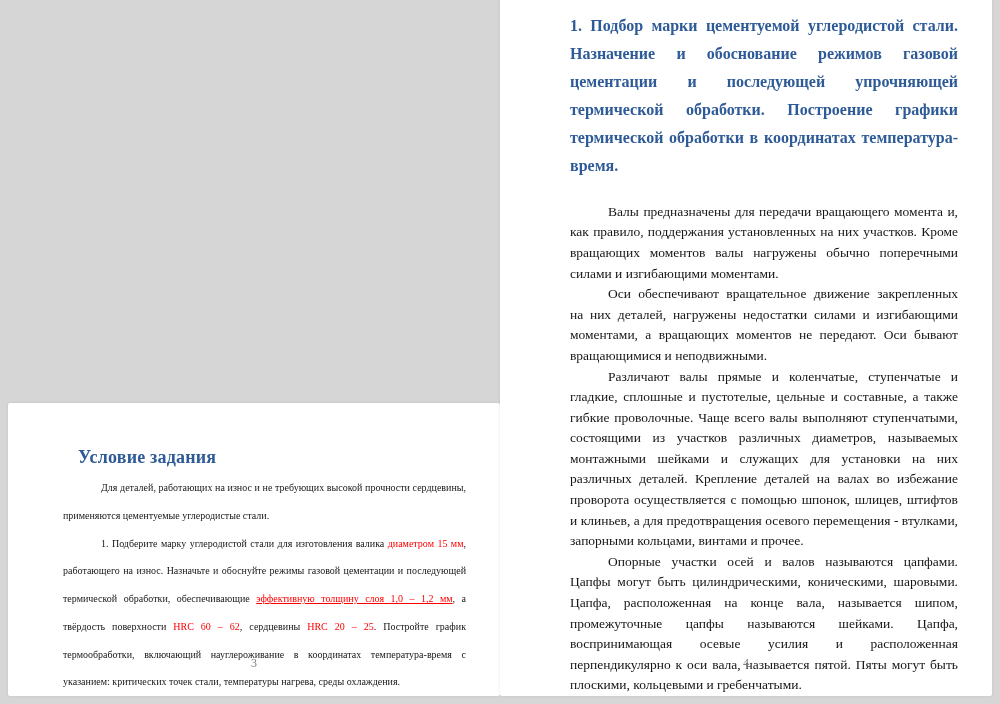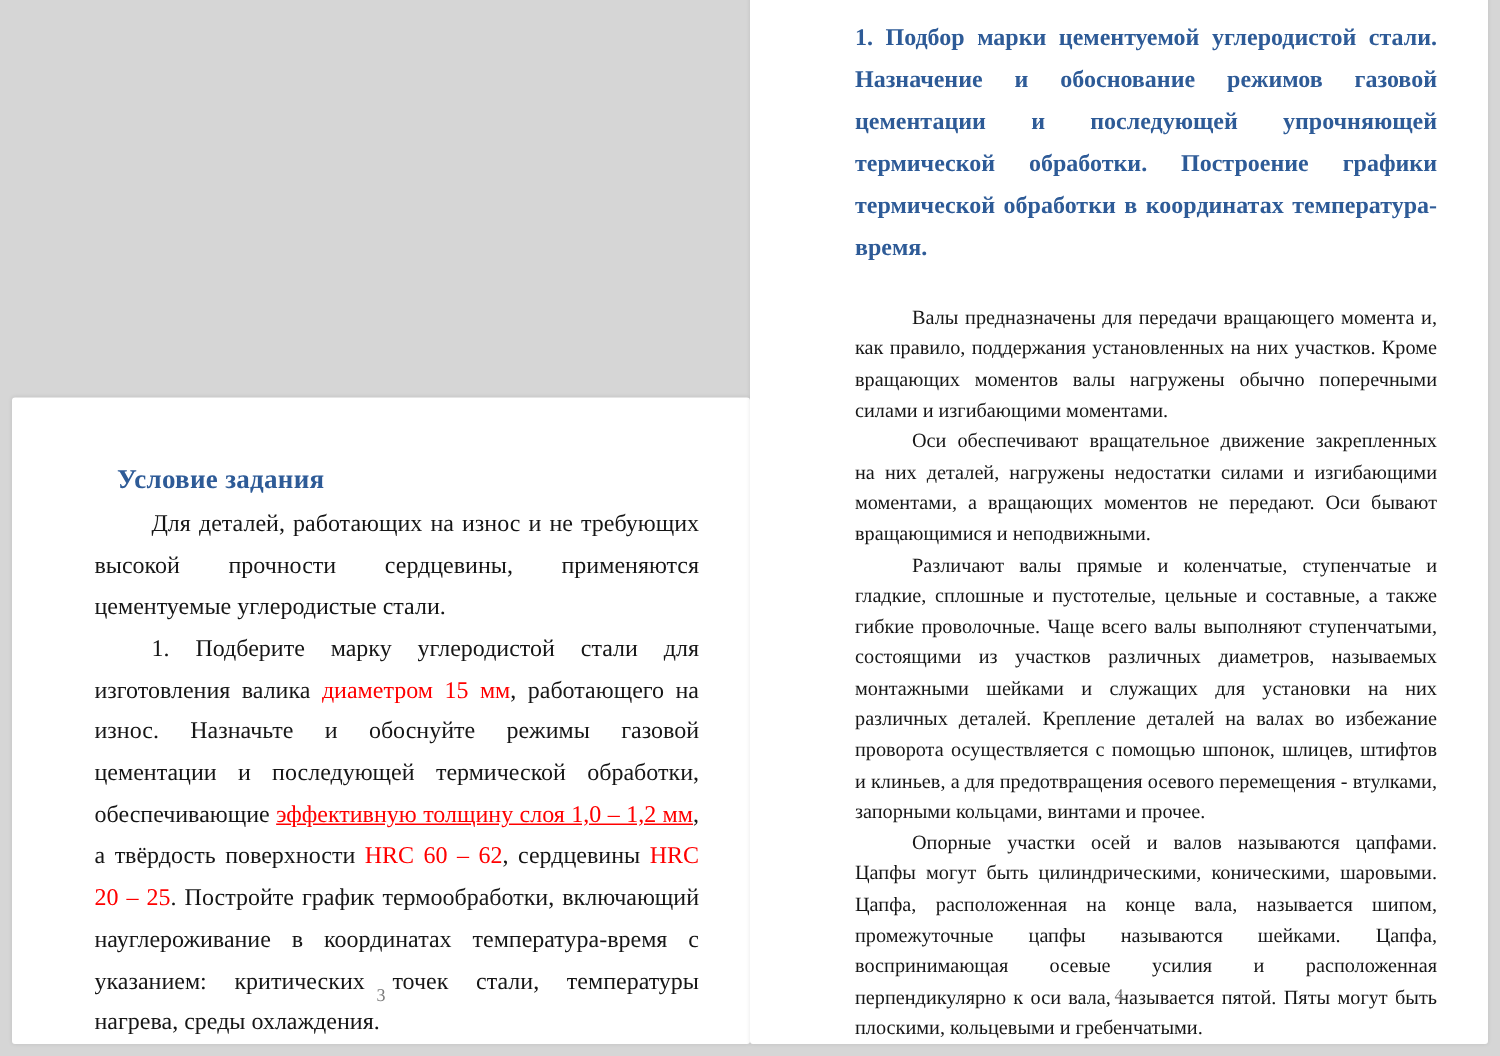--- a/index.html
+++ b/index.html
@@ -40,21 +40,21 @@
     font-size: 14px; line-height: 24px; font-weight: bold;
     color: var(--accent-red, #ff0000);
     text-decoration: underline;
   }
   .body {
     margin: 0;
     text-align: justify;
     text-indent: 38px;
     color: var(--text-black, #161616);
   }
-  .page-left .body { font-size: 16px; line-height: 27.7px; }
+  .page-left .body { font-size: 10px; line-height: 27.7px; }
 
   
   .chapter-heading {
     margin: 0 0 22px 0;
     font-size: 16px; line-height: 28px; font-weight: bold;
     text-align: justify;
     color: var(--heading-blue, #2e5b97);
   }
   .subheading {
     margin: 0 0 10px 0;

